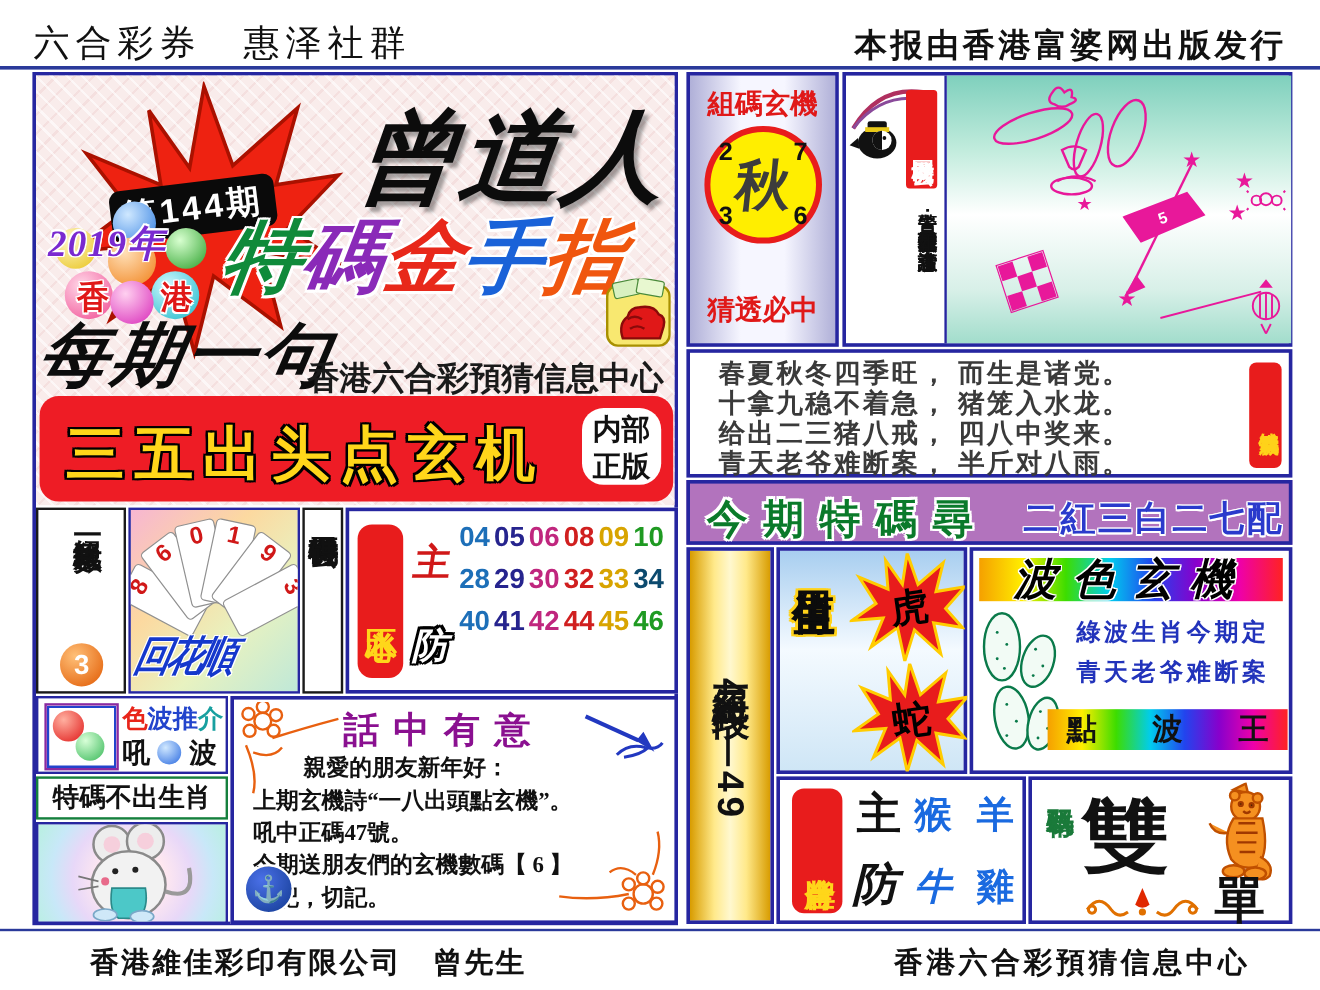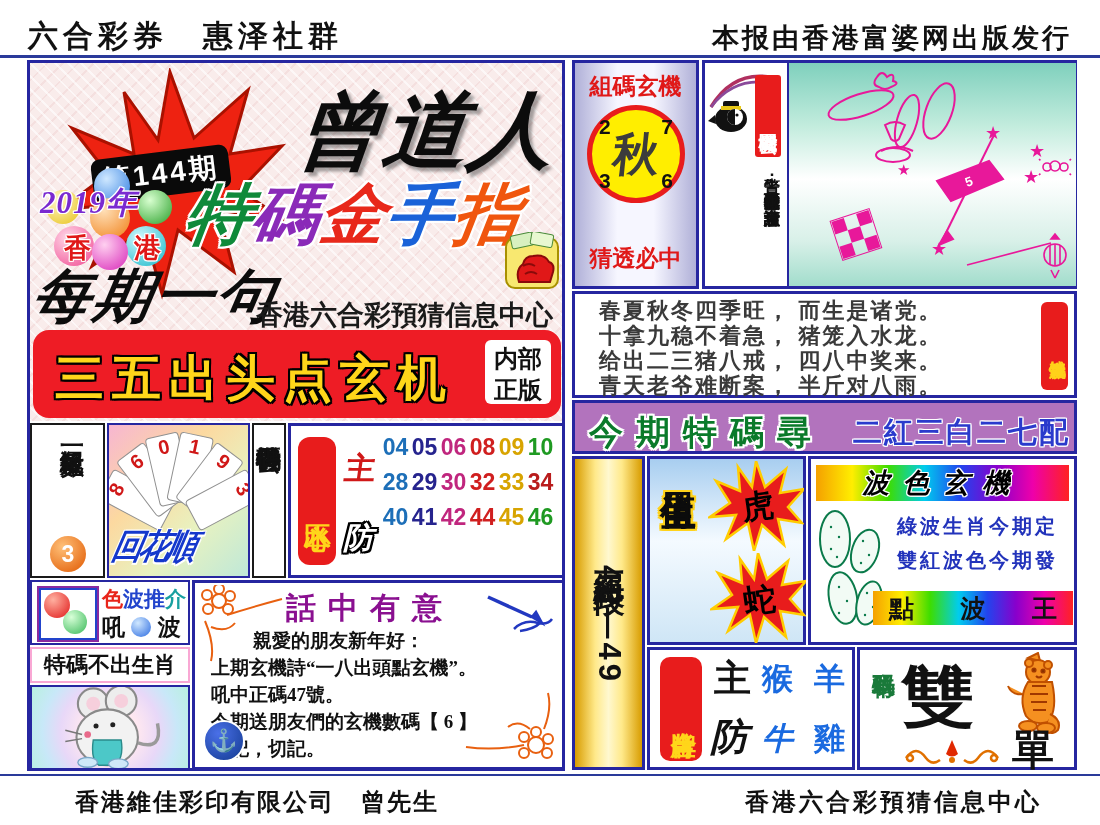--- a/index.html
+++ b/index.html
@@ -18,21 +18,21 @@
   .pill-red{background:#e81c1c;border-radius:12px;color:#ffd61a;font-weight:900;text-align:center;}
   .rainbow{background:linear-gradient(90deg,#f5a000,#ffee00,#3ddd00,#00ccee,#2244ee,#8800cc,#ee00aa,#ff2222);}
   .num-cell{display:inline-block;width:29px;text-align:center;font-weight:900;font-size:23px;}
   .burst-char{position:absolute;font-weight:900;color:#000;}
 </style>
 </head>
 <body>
 
 <div class="page">
 
-  <div class="abs" style="left:28px;top:16px;font-size:30px;font-weight:700;letter-spacing:5px;">六合彩券　惠泽社群</div>
+  <div class="abs" style="left:28px;top:16px;font-size:30px;font-weight:400;letter-spacing:5px;">六合彩券　惠泽社群</div>
   <div class="abs" style="right:28px;top:20px;font-size:27px;font-weight:900;letter-spacing:3px;">本报由香港富婆网出版发行</div>
   <div class="abs" style="left:0;top:55px;width:1100px;height:3px;background:#2a3a9a;"></div>
 
   <div class="panel" style="left:27px;top:60px;width:538px;height:711px;"></div>
 
   <div class="abs" style="left:30px;top:63px;width:532px;height:358px;background-color:#f9eceb;
               background-image:repeating-linear-gradient(45deg,rgba(255,255,255,.6) 0 2px,transparent 2px 9px),
                                repeating-linear-gradient(-45deg,rgba(238,205,205,.4) 0 2px,transparent 2px 11px);"></div>
 
   <svg class="abs" style="left:52px;top:68px;" width="235" height="235" viewBox="0 0 235 235">
@@ -67,21 +67,21 @@
     <path d="M14,50 q-4,-12 4,-18 q2,-8 10,-8 q12,-2 16,6 q6,2 4,10 l-3,10 z" fill="#e01818" stroke="#8a0a0a" stroke-width="2"></path>
     <path d="M18,34 q6,-4 12,0 M20,42 q6,-4 12,0" stroke="#8a0a0a" stroke-width="2" fill="none"></path>
   </svg>
 
   <div class="abs" style="left:33px;top:258px;font-size:58px;font-weight:900;font-style:italic;color:#0c0c0c;
               transform:skewX(-10deg);letter-spacing:3px;">每期一句</div>
   <div class="abs" style="left:256px;top:297px;font-size:27px;font-weight:700;color:#1a1a1a;">香港六合彩預猜信息中心</div>
 
   <div class="abs" style="left:33px;top:330px;width:528px;height:88px;background:#ee1c25;border-radius:16px;">
     <div class="abs o-black serif" style="left:22px;top:16px;font-size:49px;font-weight:900;color:#ffd61a;letter-spacing:8px;">三五出头点玄机</div>
-    <div class="abs" style="right:10px;top:10px;width:66px;height:64px;background:#fff;border-radius:6px;text-align:center;">
+    <div class="abs" style="right:10px;top:10px;width:66px;height:64px;background:#fff;border-radius:18px;text-align:center;">
       <div style="font-size:24px;font-weight:900;line-height:32px;margin-top:3px;">内部</div>
       <div style="font-size:24px;font-weight:900;line-height:30px;">正版</div>
     </div>
   </div>
 
   <div class="abs" style="left:30px;top:423px;width:75px;height:155px;background:#fff;border:2px solid #1a1a1a;box-sizing:border-box;">
     <div class="vtext abs" style="left:24px;top:6px;font-size:24px;font-weight:900;letter-spacing:1px;">絕殺一尾數</div>
     <div class="abs" style="left:18px;bottom:4px;width:36px;height:36px;border-radius:50%;
                 background:radial-gradient(circle at 35% 30%,#ffc078,#e05800);color:#fff;
                 font-size:23px;font-weight:900;text-align:center;line-height:36px;">3</div>
@@ -118,21 +118,21 @@
 
   <div class="panel" style="left:288px;top:423px;width:277px;height:155px;">
     <div class="pill-red vtext abs" style="left:7px;top:11px;width:38px;height:128px;font-size:26px;padding-top:6px;box-sizing:border-box;">心水区</div>
     <div class="abs" style="left:54px;top:22px;font-size:31px;font-weight:900;color:#d01818;transform:skewX(-8deg);">主</div>
     <div class="abs o-black" style="left:52px;top:92px;font-size:30px;font-weight:900;font-style:italic;color:#fff;">防</div>
     <div class="abs" style="left:90px;top:8px;width:184px;">
       <div style="height:35px;">
         <span class="num-cell" style="color: rgb(29, 111, 184);">04</span><span class="num-cell" style="color: rgb(38, 36, 142);">05</span><span class="num-cell" style="color: rgb(192, 38, 126);">06</span><span class="num-cell" style="color: rgb(208, 31, 31);">08</span><span class="num-cell" style="color: rgb(216, 164, 0);">09</span><span class="num-cell" style="color: rgb(31, 154, 34);">10</span>
       </div>
       <div style="height:35px;">
-        <span class="num-cell" style="color: rgb(29, 111, 184);">28</span><span class="num-cell" style="color: rgb(38, 36, 142);">29</span><span class="num-cell" style="color: rgb(192, 38, 126);">30</span><span class="num-cell" style="color: rgb(208, 31, 31);">32</span><span class="num-cell" style="color: rgb(216, 164, 0);">33</span><span class="num-cell" style="color: #b91c1c;">34</span>
+        <span class="num-cell" style="color: rgb(29, 111, 184);">28</span><span class="num-cell" style="color: rgb(38, 36, 142);">29</span><span class="num-cell" style="color: rgb(192, 38, 126);">30</span><span class="num-cell" style="color: rgb(208, 31, 31);">32</span><span class="num-cell" style="color: rgb(216, 164, 0);">33</span><span class="num-cell" style="color: #0c4a6e;">34</span>
       </div>
       <div style="height:35px;">
         <span class="num-cell" style="color: rgb(29, 111, 184);">40</span><span class="num-cell" style="color: rgb(38, 36, 142);">41</span><span class="num-cell" style="color: rgb(192, 38, 126);">42</span><span class="num-cell" style="color: rgb(208, 31, 31);">44</span><span class="num-cell" style="color: rgb(216, 164, 0);">45</span><span class="num-cell" style="color: rgb(31, 154, 34);">46</span>
       </div>
     </div>
   </div>
 
   <div class="abs" style="left:30px;top:580px;width:160px;height:65px;background:#fff;border:2px solid #2626a0;box-sizing:border-box;">
     <div class="abs" style="left:5px;top:4px;width:58px;height:52px;border:2px solid #8a2aa0;box-shadow:inset 0 0 0 2px #2244cc;">
       <div class="ball" style="left:5px;top:4px;width:26px;height:26px;background:radial-gradient(circle at 35% 30%,#ffb0a0,#e01818);"></div>
@@ -141,21 +141,21 @@
     <div class="abs" style="left:70px;top:3px;font-size:21px;font-weight:900;white-space:nowrap;">
       <span style="color: rgb(232, 37, 26);">色</span><span style="color: rgb(34, 68, 204);">波</span><span style="color: rgb(34, 68, 204);">推</span><span style="color: rgb(24, 160, 160);">介</span>
     </div>
     <div class="abs" style="left:70px;top:30px;font-size:23px;font-weight:900;">
       <span>吼</span>
       <span class="ball" style="position:static;display:inline-block;width:20px;height:20px;vertical-align:-2px;background:radial-gradient(circle at 35% 30%,#d0e8ff,#2a6ae0);"></span>
       <span>波</span>
     </div>
   </div>
 
-  <div class="abs" style="left:30px;top:647px;width:160px;height:36px;background:#fff;border:2px solid #f9a8d4;box-sizing:border-box;
+  <div class="abs" style="left:30px;top:647px;width:160px;height:36px;background:#fff;border:2px solid #15803d;box-sizing:border-box;
               font-size:22px;font-weight:900;text-align:center;line-height:32px;">特碼不出生肖</div>
 
   <div class="abs" style="left:30px;top:685px;width:160px;height:85px;border:2px solid #2626a0;box-sizing:border-box;
               background:radial-gradient(circle at 50% 55%,#ffffff 0%,#ffe8f0 30%,#e8d8f8 55%,#c8e8f8 75%,#b8f0e0 100%);">
     <svg width="156" height="81" viewBox="0 0 100 58">
       <circle cx="38" cy="12" r="11" fill="#ededed" stroke="#8a8a8a" stroke-width="1.5"></circle>
       <circle cx="58" cy="10" r="11" fill="#ededed" stroke="#8a8a8a" stroke-width="1.5"></circle>
       <circle cx="38" cy="12" r="5" fill="#f6cfdc"></circle>
         <circle cx="58" cy="10" r="5" fill="#f6cfdc"></circle>
       <ellipse cx="48" cy="36" rx="22" ry="20" fill="#f2f2f2" stroke="#8a8a8a" stroke-width="1.5"></ellipse>
@@ -311,21 +311,21 @@
     </svg>
     <span class="burst-char" style="left:92px;top:26px;font-size:32px;transform:rotate(-8deg);">虎</span>
     <svg class="abs" style="left:60px;top:94px;" width="96" height="90" viewBox="0 0 96 90">
       <polygon points="48,0 57,26 78,8 72,32 96,28 80,46 94,62 70,58 76,84 54,64 46,90 40,62 18,78 28,54 2,56 22,42 8,20 32,30 30,6 44,26" fill="#e81c1c" stroke="#ffcc00" stroke-width="2.5"></polygon>
     </svg>
     <span class="burst-char" style="left:94px;top:120px;font-size:32px;transform:rotate(-8deg);">蛇</span>
   </div>
 
   <div class="panel" style="left:808px;top:456px;width:269px;height:189px;">
     <div class="rainbow abs" style="left:5px;top:6px;width:253px;height:36px;text-align:center;">
-      <span class="o-white1" style="font-size:27px;font-weight:900;letter-spacing:13px;line-height:36px;color:#000;font-style:italic;margin-top:38px;">波色玄機</span>
+      <span class="o-white1" style="font-size:36px;font-weight:900;letter-spacing:13px;line-height:36px;color:#000;font-style:italic;margin-top:38px;">波色玄機</span>
     </div>
     <svg class="abs" style="left:2px;top:44px;" width="80" height="140" viewBox="0 0 80 140">
       <g stroke="#0a7a4a" stroke-width="2" fill="#f2fbf5">
         <ellipse cx="22" cy="36" rx="15" ry="28"></ellipse>
         <ellipse cx="52" cy="48" rx="13" ry="22" transform="rotate(18 52 48)"></ellipse>
         <ellipse cx="30" cy="95" rx="14" ry="26" transform="rotate(-10 30 95)"></ellipse>
         <ellipse cx="56" cy="100" rx="12" ry="22" transform="rotate(14 56 100)"></ellipse>
       </g>
       <g fill="#0a7a4a">
         <circle cx="18" cy="24" r="1.2"></circle>
@@ -337,21 +337,21 @@
           <circle cx="48" cy="60" r="1.2"></circle>
         <circle cx="26" cy="84" r="1.2"></circle>
           <circle cx="34" cy="98" r="1.2"></circle>
           <circle cx="26" cy="110" r="1.2"></circle>
         <circle cx="54" cy="90" r="1.2"></circle>
           <circle cx="60" cy="104" r="1.2"></circle>
           <circle cx="52" cy="112" r="1.2"></circle>
       </g>
     </svg>
     <div class="serif abs" style="left:86px;top:54px;font-size:20px;font-weight:700;color:#2233bb;letter-spacing:3px;">綠波生肖今期定</div>
-    <div class="serif abs" style="left:86px;top:88px;font-size:20px;font-weight:700;color:#2233bb;letter-spacing:3px;">雙紅波色今期發</div>
+    <div class="serif abs" style="left:86px;top:88px;font-size:20px;font-weight:700;color:#2233bb;letter-spacing:3px;">青天老爷难断案</div>
     <div class="rainbow abs" style="left:62px;top:132px;width:200px;height:34px;display:flex;justify-content:space-between;padding:0 16px;box-sizing:border-box;">
       <span style="font-size:25px;font-weight:900;line-height:34px;">點</span>
       <span style="font-size:25px;font-weight:900;line-height:34px;">波</span>
       <span style="font-size:25px;font-weight:900;line-height:34px;">王</span>
     </div>
   </div>
 
   <div class="panel" style="left:647px;top:647px;width:208px;height:123px;">
     <div class="pill-red vtext abs" style="left:10px;top:7px;width:42px;height:104px;font-size:26px;padding-top:6px;box-sizing:border-box;border-radius:10px;">金牌肖</div>
     <span class="abs" style="left:64px;top:4px;font-size:37px;font-weight:900;">主</span>

